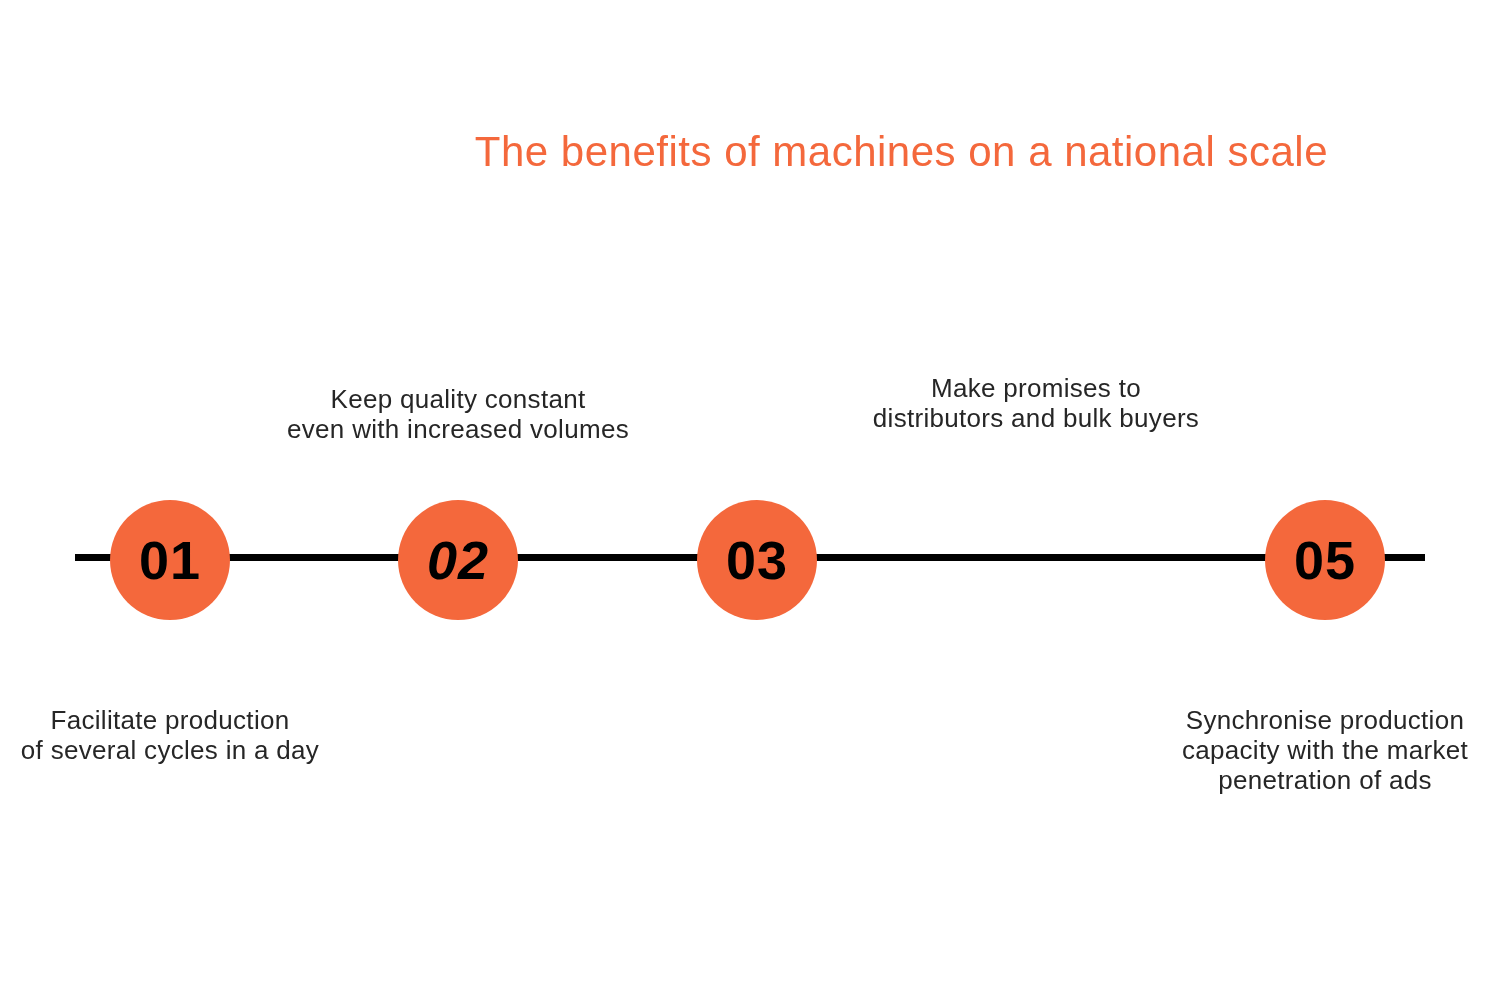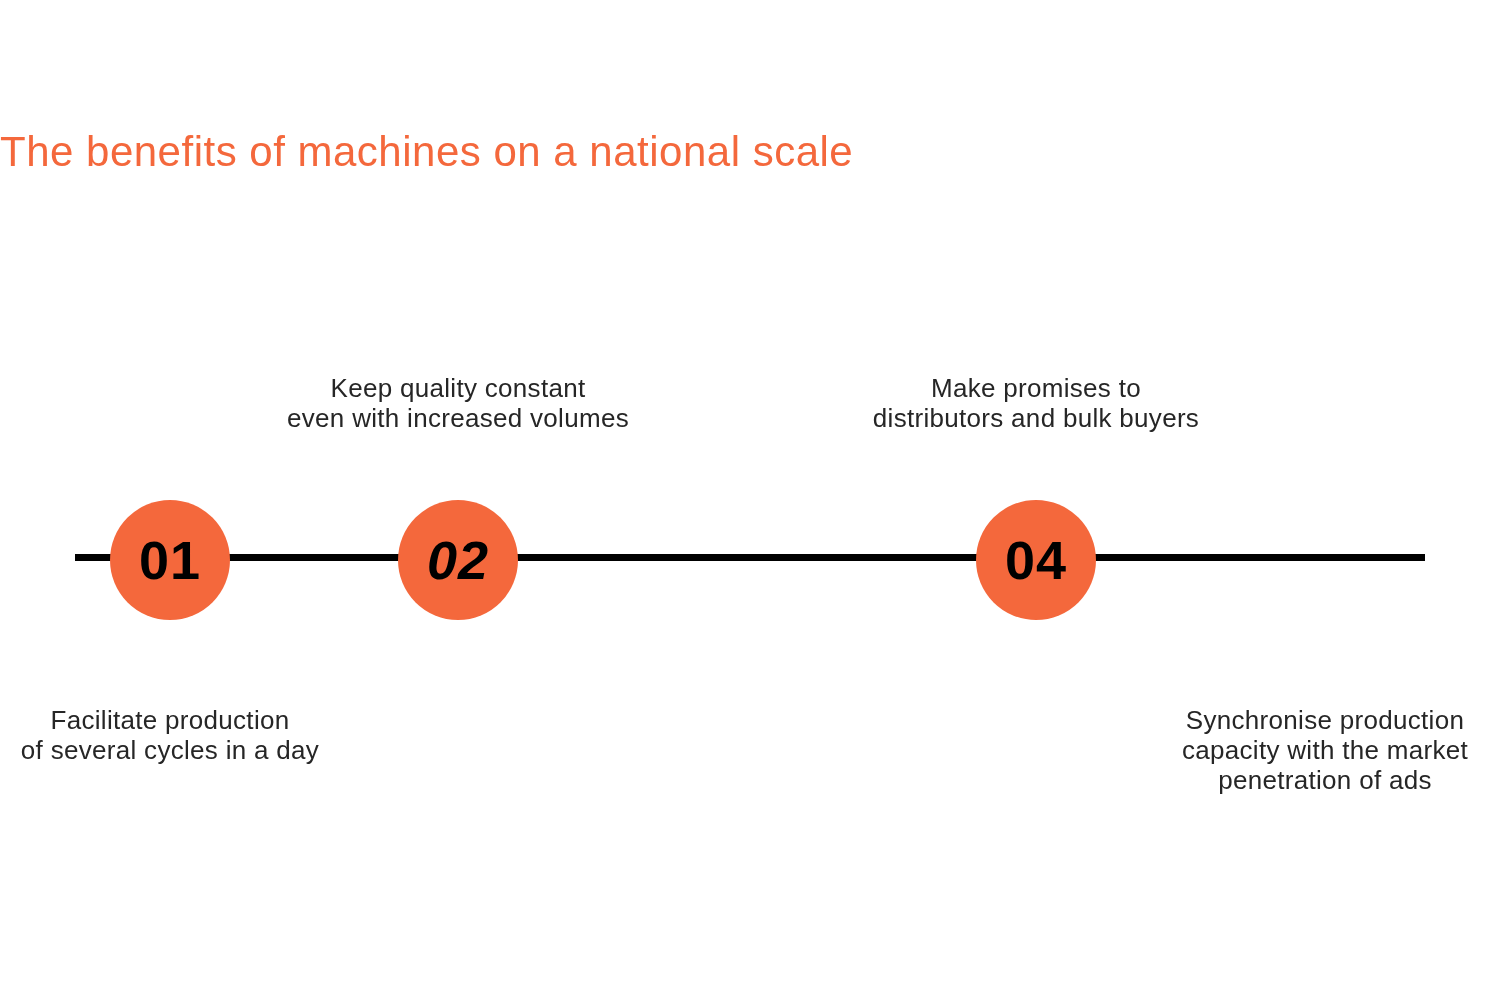--- a/index.html
+++ b/index.html
@@ -13,21 +13,21 @@
     height: 1000px;
     background: #ffffff;
     overflow: hidden;
     font-family: "Liberation Sans", "DejaVu Sans", sans-serif;
   }
   .title {
     position: absolute;
     top: 128px;
     left: 0;
     width: 1328px;
-    text-align: left;
+    text-align: right;
     font-size: 42px;
     font-weight: 500;
     letter-spacing: 0.5px;
     color: var(--accent, #F4683C);
     margin: 0;
   }
   .timeline-line {
     position: absolute;
     left: 75px;
     top: 554px;
@@ -65,21 +65,21 @@
     height: 60px;
     display: flex;
     align-items: flex-end;
     justify-content: center;
   }
   .label-below {
     top: 705px;
   }
   
   .cx-1.circle { left: 110px; }  .cx-1.step-label { left: -60px; }
-  .cx-2.circle { left: 398px; font-style: italic; }  .cx-2.step-label { left: 228px; }
+  .cx-2.circle { left: 398px; font-style: italic; }  .cx-2.step-label { left: 228px; margin-top: 11px; }
   .cx-3.circle { left: 697px; }  .cx-3.step-label { left: 527px; }
   .cx-4.circle { left: 976px; }  .cx-4.step-label { left: 806px; }
   .cx-5.circle { left: 1265px; } .cx-5.step-label { left: 1095px; }
 </style>
 </head>
 <body>
 
 <div class="canvas">
 
   <h1 class="title">The benefits of machines on a national scale</h1>
@@ -87,22 +87,23 @@
   <div class="timeline-line"></div>
 
   <div class="circle cx-1">01</div>
   <div class="step-label label-below cx-1">Facilitate production
 of several cycles in a day</div>
 
   <div class="circle cx-2">02</div>
   <div class="step-label label-above cx-2">Keep quality constant
 even with increased volumes</div>
 
+  <div class="circle cx-3">03</div>
 
-  <div class="circle cx-4">04</div>
   <div class="step-label label-above cx-4">Make promises to
 distributors and bulk buyers</div>
 
+  <div class="circle cx-5">05</div>
   <div class="step-label label-below cx-5">Synchronise production
 capacity with the market
 penetration of ads</div>
 
 </div>
 
 </body></html>

